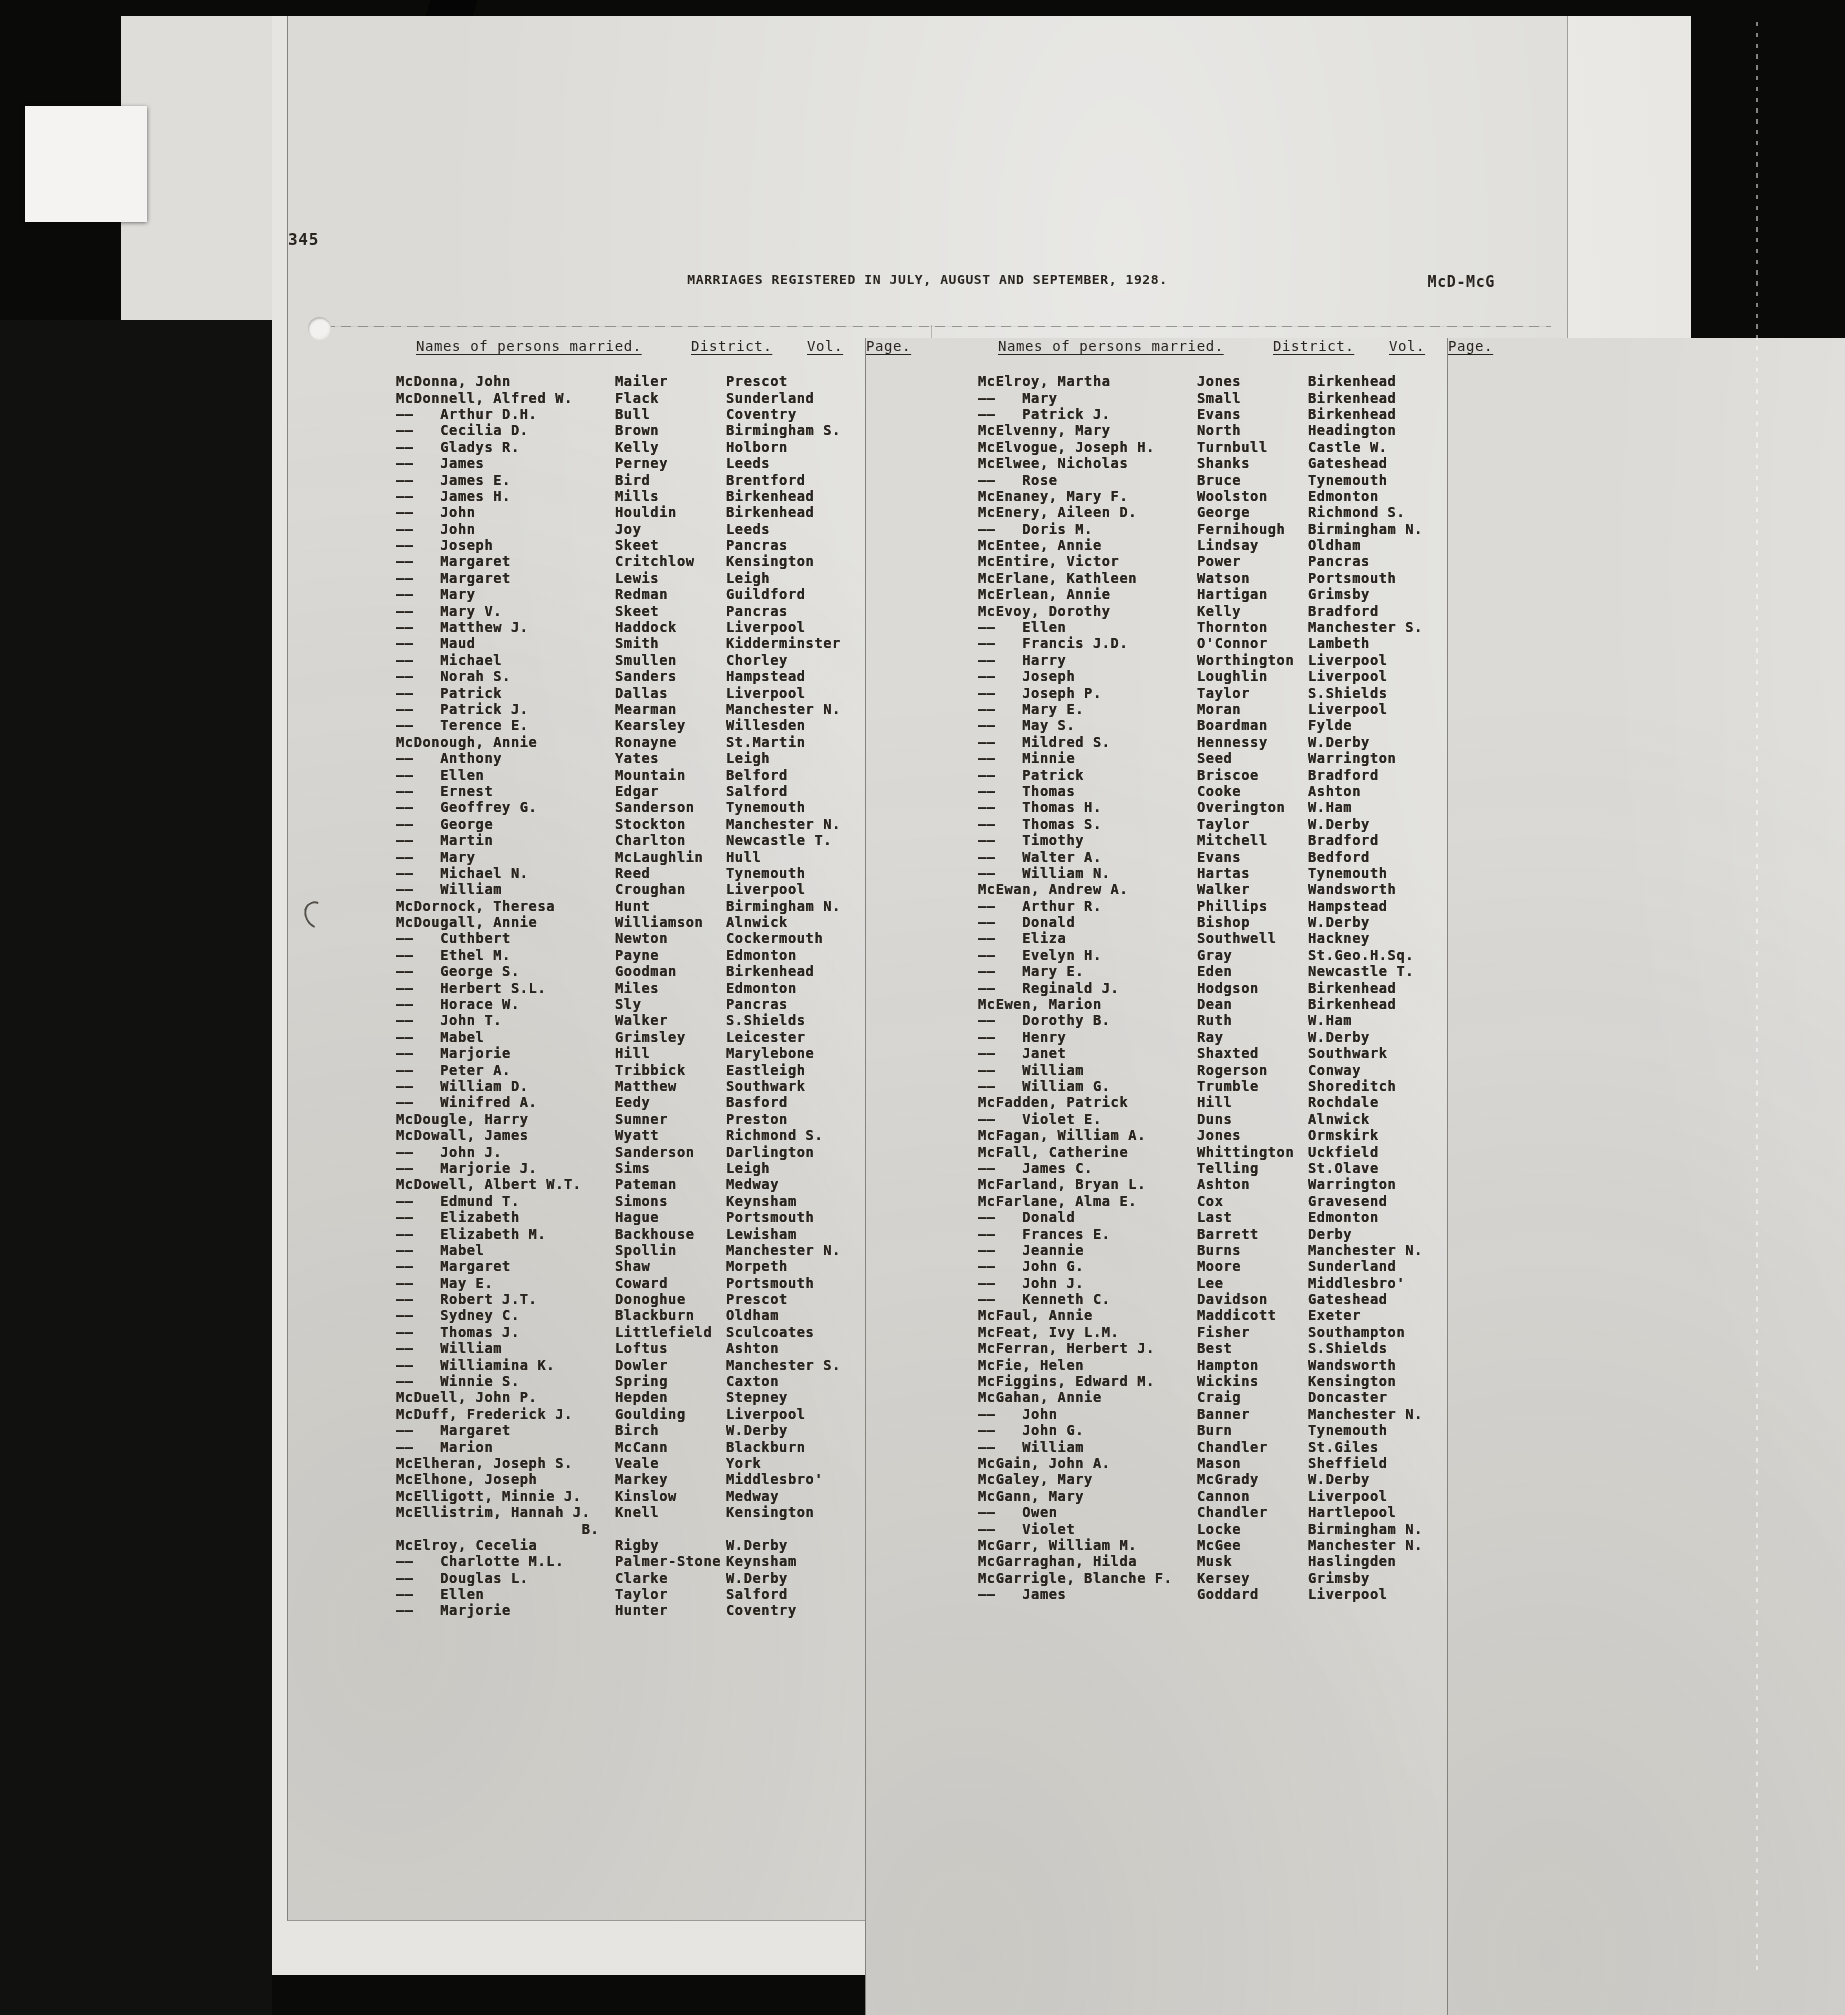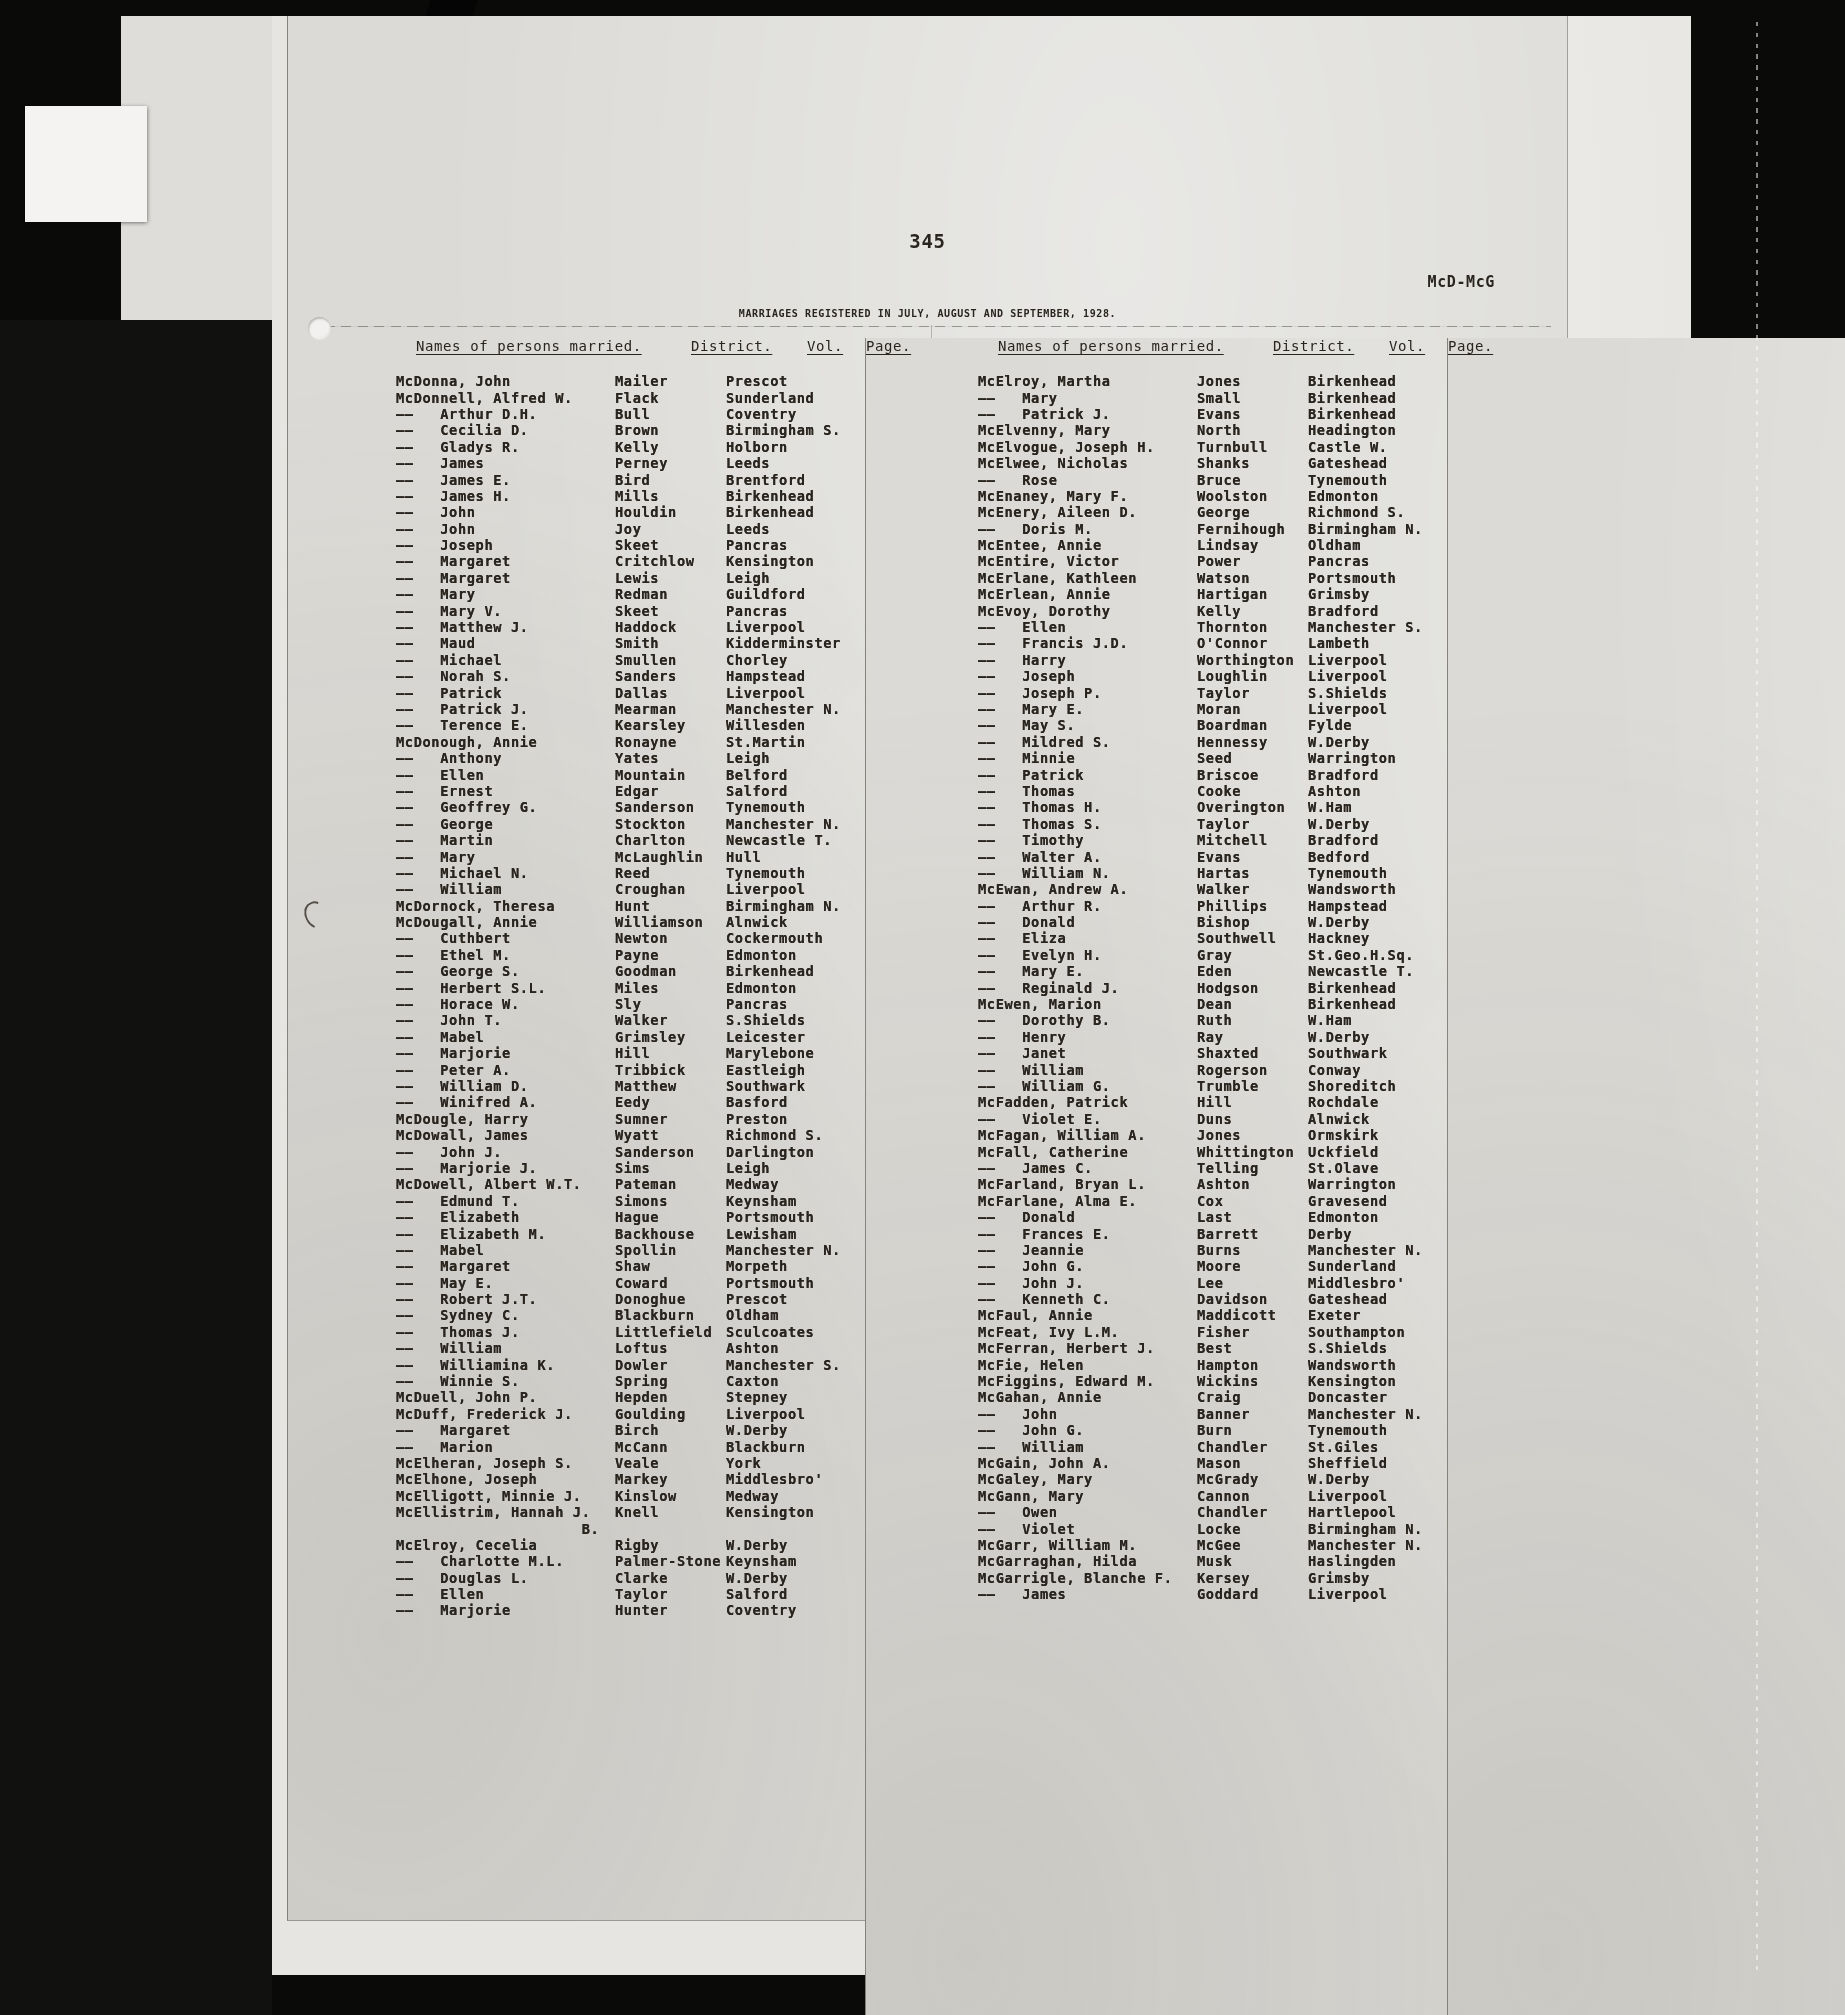--- a/index.html
+++ b/index.html
@@ -20,25 +20,25 @@
   
   .page{position:absolute;left:287px;top:16px;width:1279px;height:1904px;
         background-color:#dbdad6;
         background-image:radial-gradient(ellipse at 65% 12%, rgba(255,255,255,.38), transparent 58%),
                          radial-gradient(ellipse at 8% 85%, rgba(110,105,95,.16), transparent 55%),
                          radial-gradient(ellipse at 90% 50%, rgba(255,255,255,.18), transparent 45%);
         border-left:1.4px solid rgba(62,57,50,.55);
         border-bottom:1.4px solid rgba(62,57,50,.42);
         border-right:0.7px solid rgba(105,100,92,.5);
         color:#29241e;}
-  .page-number{position:absolute;top:214px;left:0;width:100%;text-align:center;
-               font-size:19px;font-weight:700;letter-spacing:0.7px;}
+  .page-number{position:absolute;top:214px;left:0;width:100%;text-align:left;
+               font-size:16px;font-weight:700;letter-spacing:0.7px;}
   .title-row{position:absolute;top:256px;left:0;width:100%;height:18.7px;}
   .doc-title{position:absolute;left:0;width:100%;text-align:center;
-             font-size:10px;font-weight:700;letter-spacing:0.6px;white-space:pre;margin-top:36px;}
+             font-size:13px;font-weight:700;letter-spacing:0.6px;white-space:pre;}
   .range-marker{position:absolute;right:72px;top:0.7px;font-size:15px;font-weight:700;letter-spacing:0.6px;padding-left:40px;}
   .top-rule{position:absolute;left:37px;top:310px;width:1226px;height:1.4px;opacity:.75;
             background:repeating-linear-gradient(to right, rgba(70,64,55,.65) 0 10px, rgba(70,64,55,.12) 10px 16.5px);}
   .col-divider{position:absolute;left:643px;top:309px;width:1.4px;height:1295px;opacity:.6;
             background:repeating-linear-gradient(to bottom, rgba(88,82,72,.55) 0 18.7px, rgba(88,82,72,.18) 18.7px 24.4px);}
   
   .half{position:absolute;top:322px;width:557px;}
   .half.left{left:72px;}
   .half.right{left:654px;}
   .hdr-row{position:relative;height:18.7px;font-size:14px;font-weight:400;letter-spacing:0.6px;white-space:pre;}

